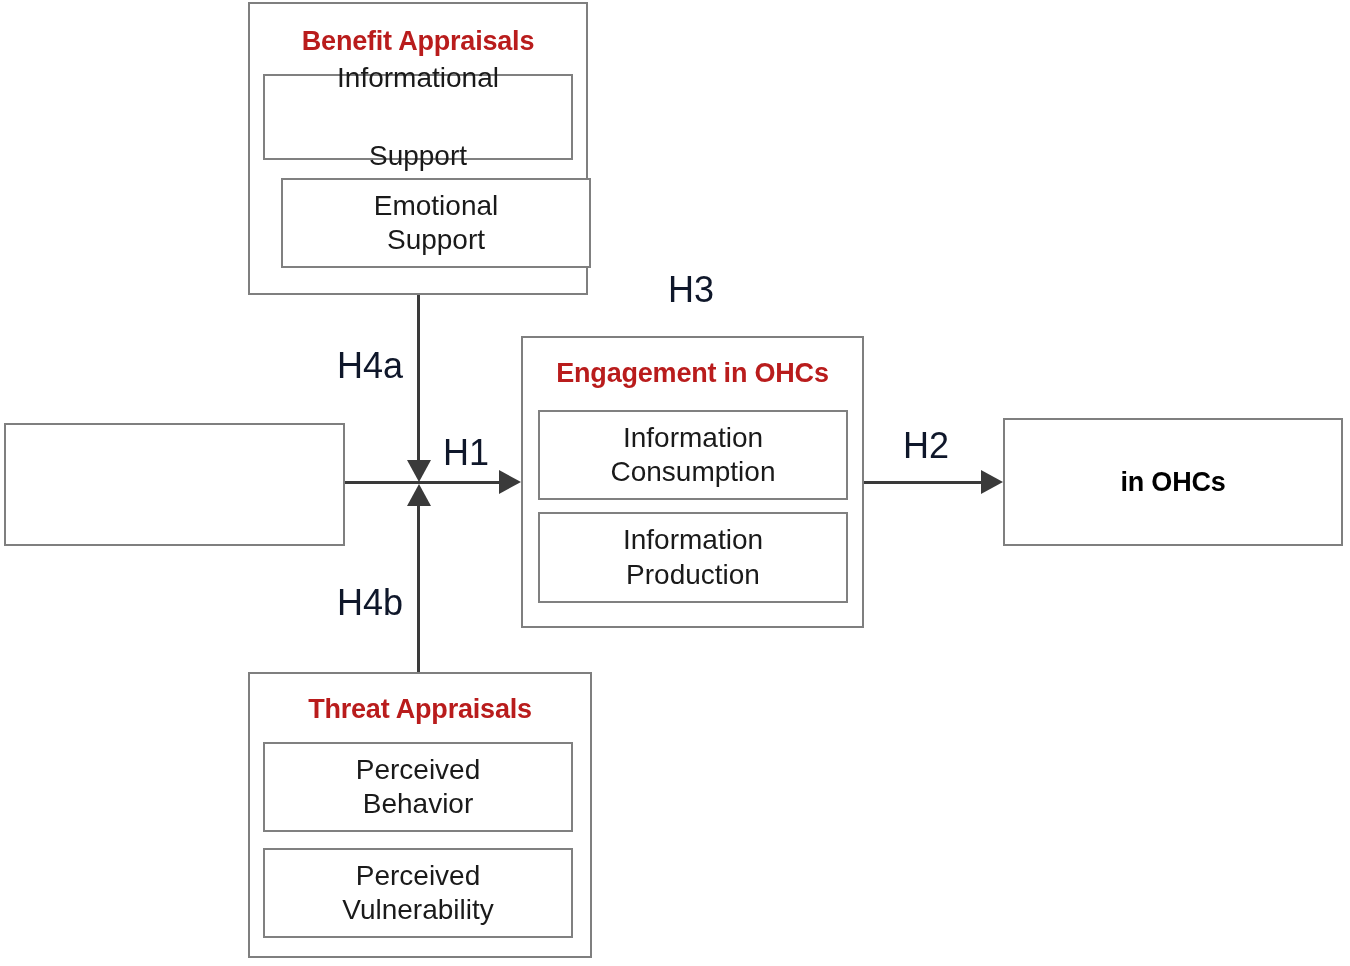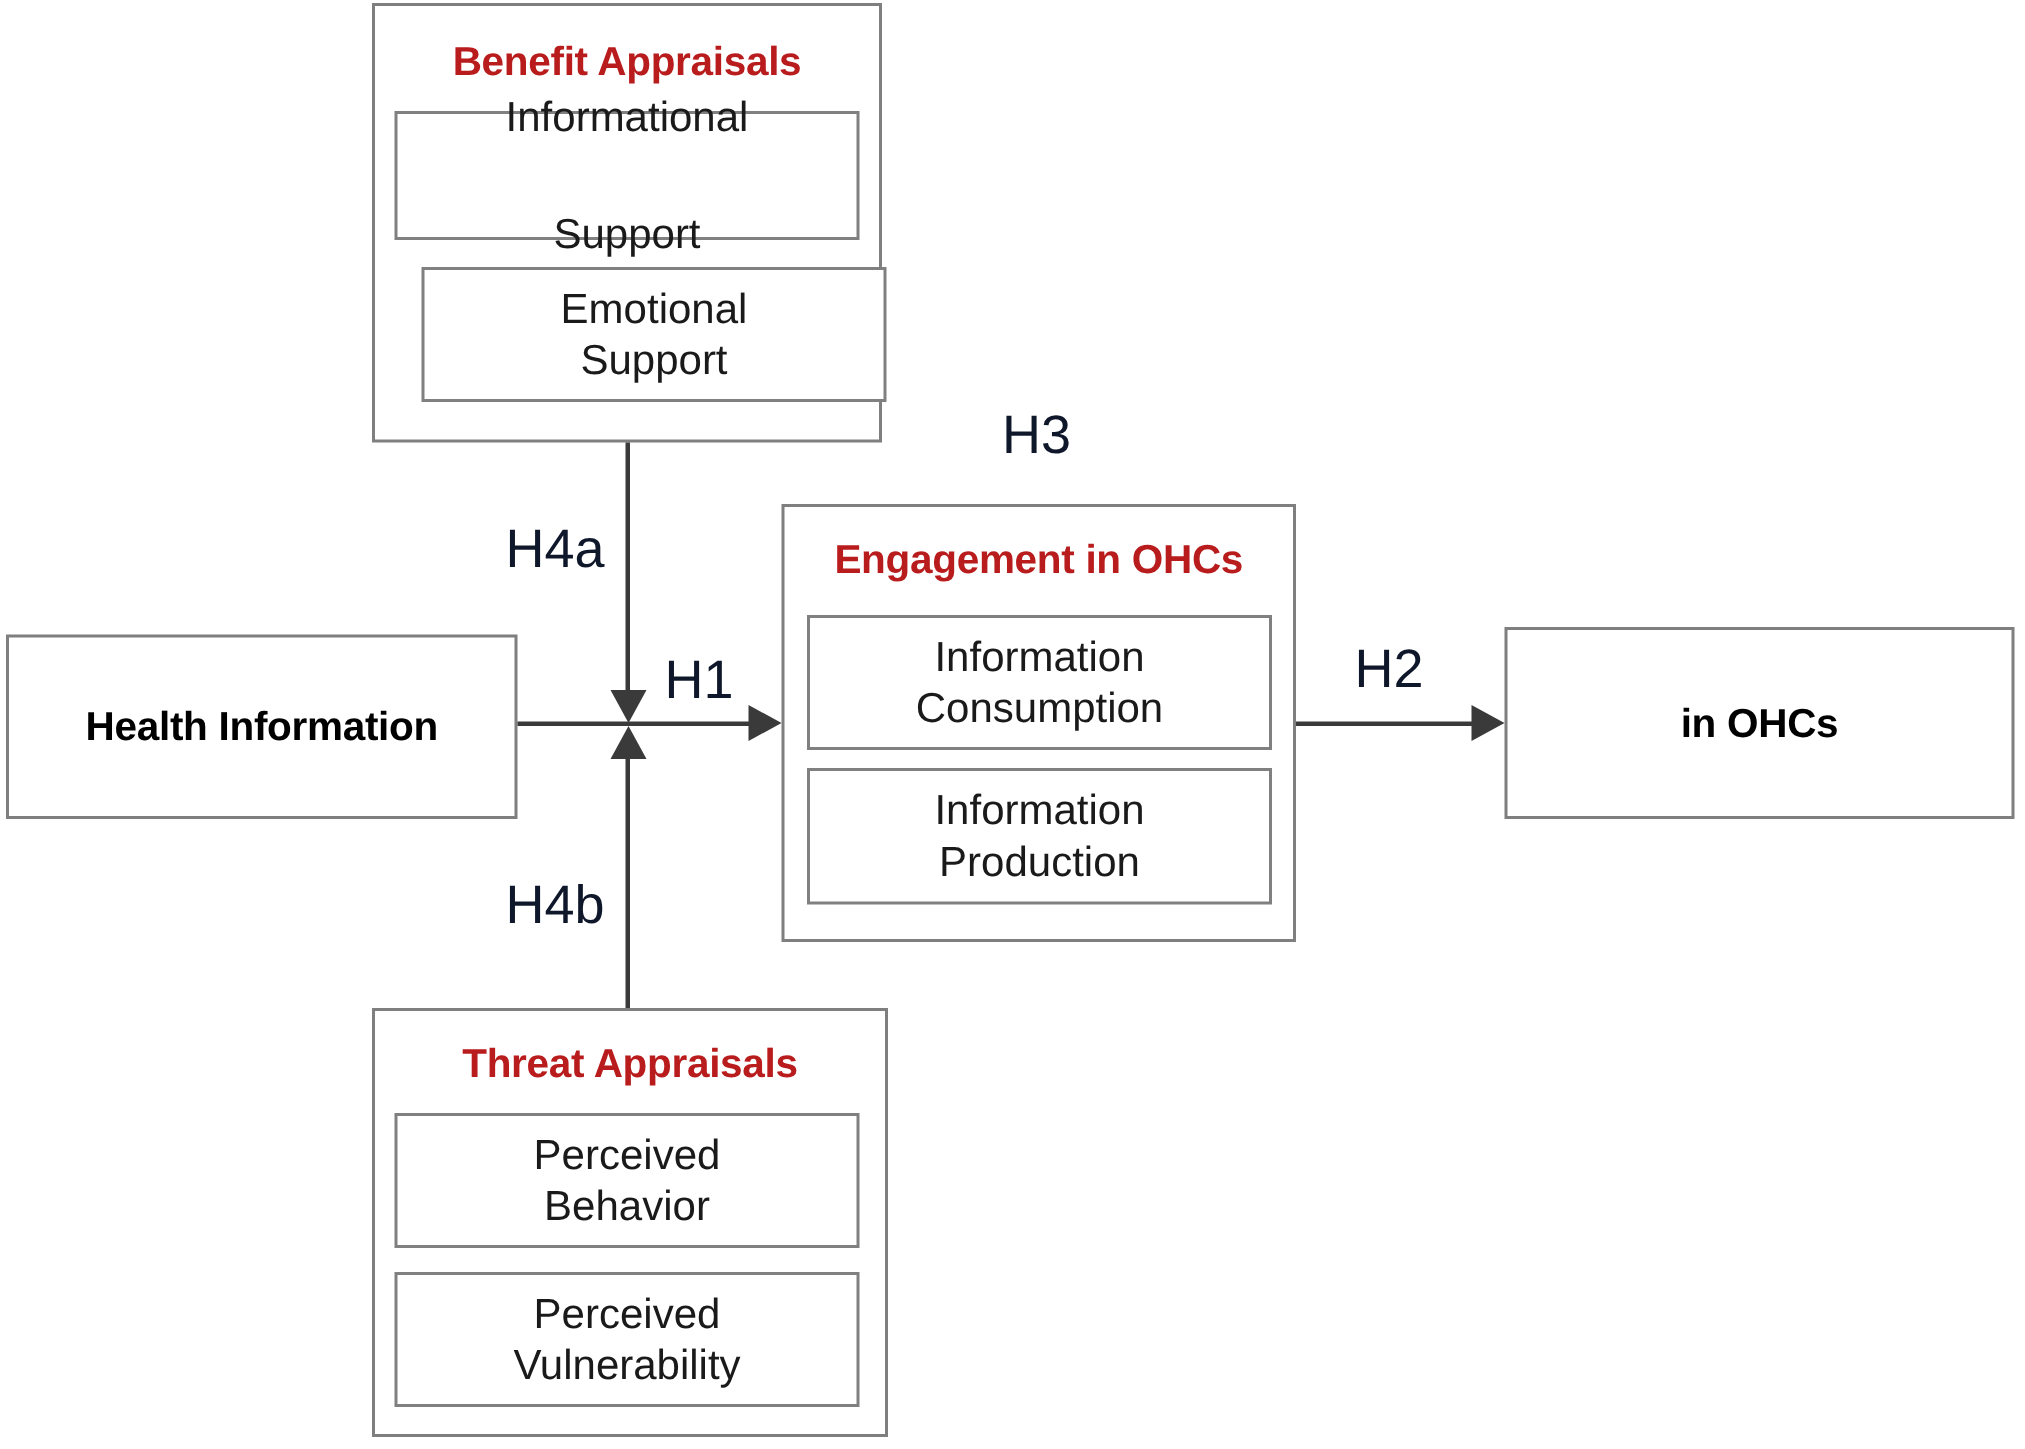--- a/index.html
+++ b/index.html
@@ -127,21 +127,20 @@
     <span class="line">Informational</span>
     <span class="line">Support</span>
   </div>
   <div class="subnode" style="left:263px; top:178px; width:310px; height:90px;margin-left:18px;">
     <span class="line">Emotional</span>
     <span class="line">Support</span>
   </div>
 
   <div class="node leaf" style="left:4px; top:423px; width:341px; height:123px;">
     <div class="leaf-text">
-      <span class="line">Health Information</span>
     </div>
   </div>
 
   <div class="node" style="left:521px; top:336px; width:343px; height:292px;">
     <div class="node-title" style="top:20px;">Engagement in OHCs</div>
   </div>
   <div class="subnode" style="left:538px; top:410px; width:310px; height:90px;">
     <span class="line">Information</span>
     <span class="line">Consumption</span>
   </div>

